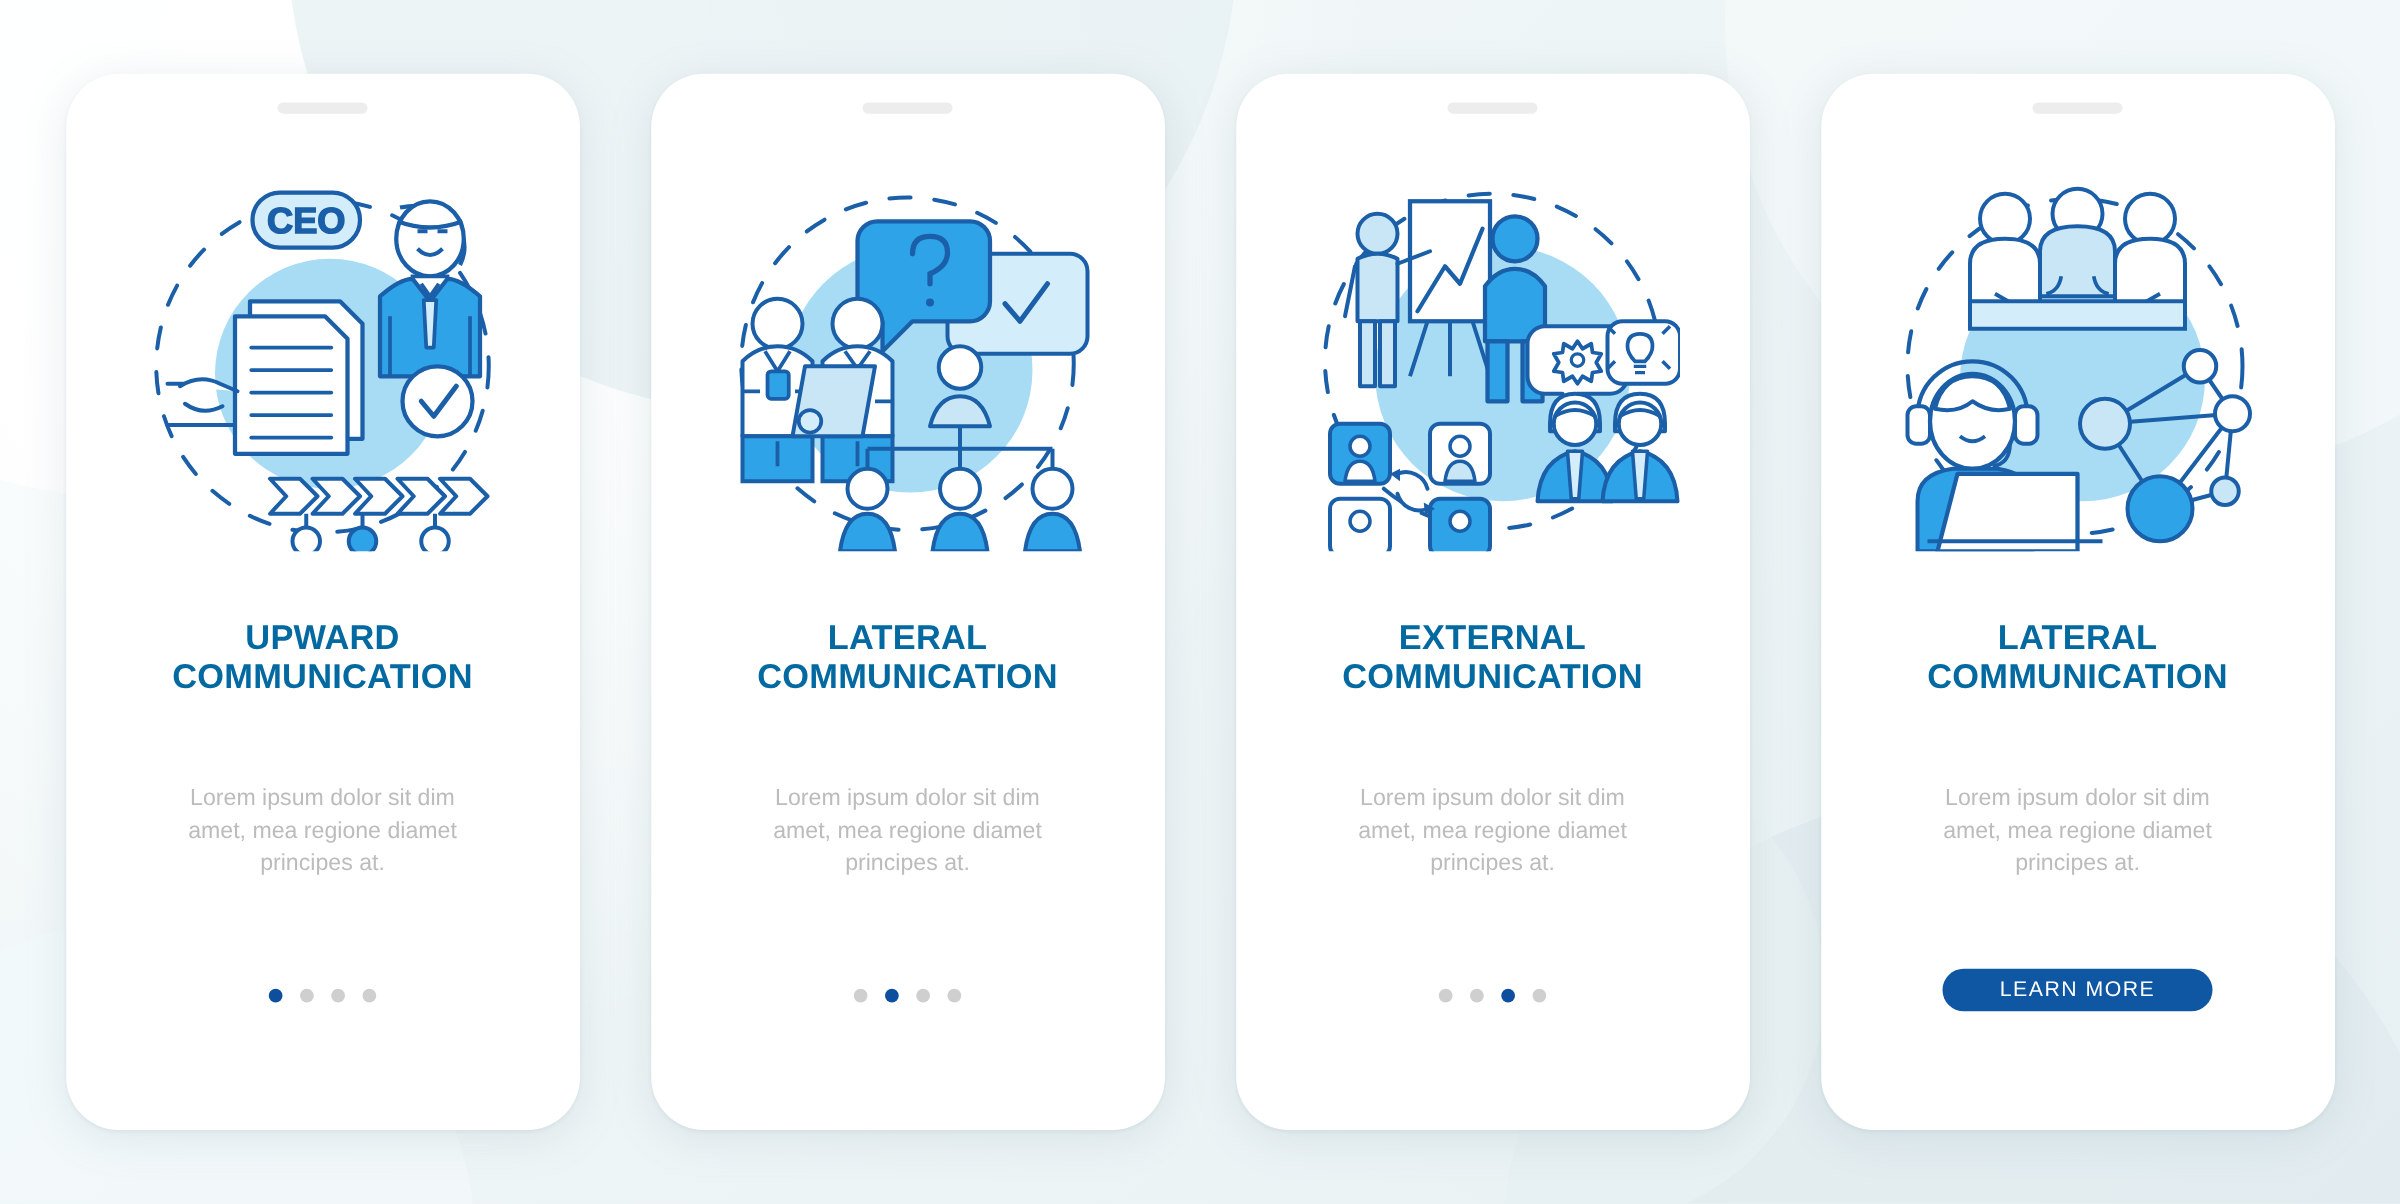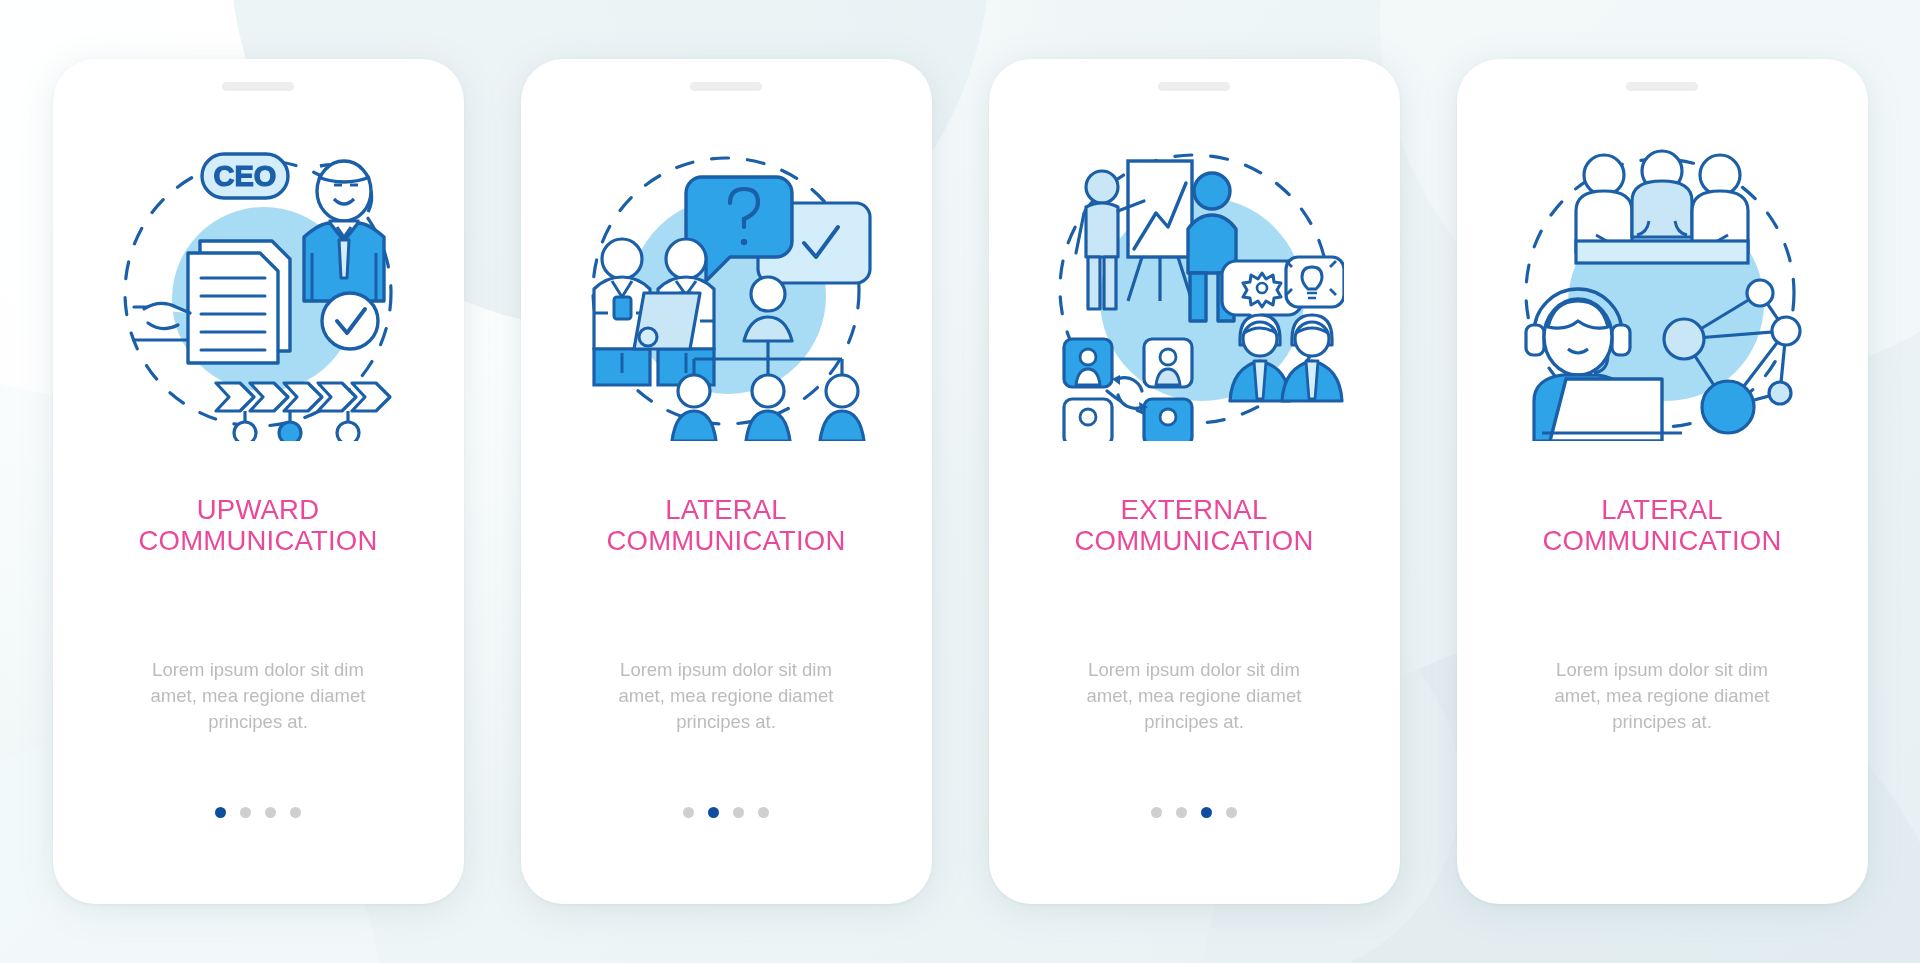--- a/index.html
+++ b/index.html
@@ -49,30 +49,30 @@
     width:340px;height:300px;
     display:flex;align-items:center;justify-content:center;
     flex:0 0 auto;
   }
   .illus{width:300px;height:300px;display:block;}
 
   .title{
     margin:18px 0 0 0;
     width:330px;
     text-align:center;
-    color:#ec4899;
+    color:#0369a1;
     font-size:27.5px;
-    font-weight:normal;
+    font-weight:bold;
     line-height:1.12;
     letter-spacing:.2px;
   }
   .title .l2{display:block;}
 
   .desc{
-    margin:64px 0 0 0;
+    margin:32px 0 0 0;
     width:260px;
     text-align:center;
     color:#bcbcbc;
     font-size:18.5px;
     line-height:1.42;
   }
 
   .spacer{flex:1 1 auto;}
 
   .dots{
@@ -405,16 +405,17 @@
           <circle cx="268" cy="252" r="11" fill="#c9e6f7" stroke="#1a5fa8" stroke-width="3.2"></circle>
           <circle cx="216" cy="266" r="26" fill="#2ea3e8" stroke="#1a5fa8" stroke-width="3.2"></circle>
         </svg>
       </div>
       <h2 class="title">
         <span>LATERAL</span>
         <span class="l2">COMMUNICATION</span>
       </h2>
       <p class="desc">Lorem ipsum dolor sit dim amet, mea regione diamet principes at.</p>
       <div class="spacer"></div>
+      <button class="cta">LEARN MORE</button>
     </div>
 
   </div>
 </div>
 
 </body></html>

